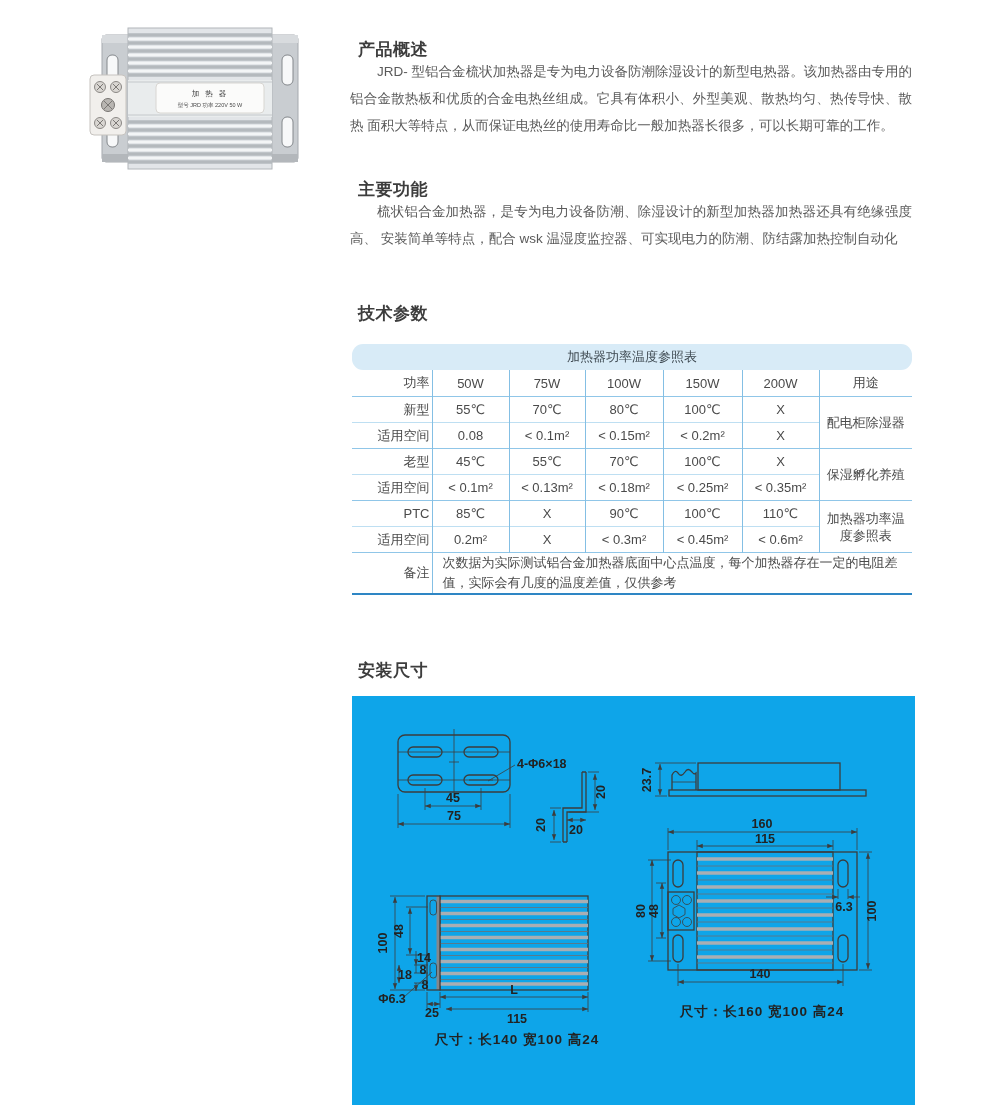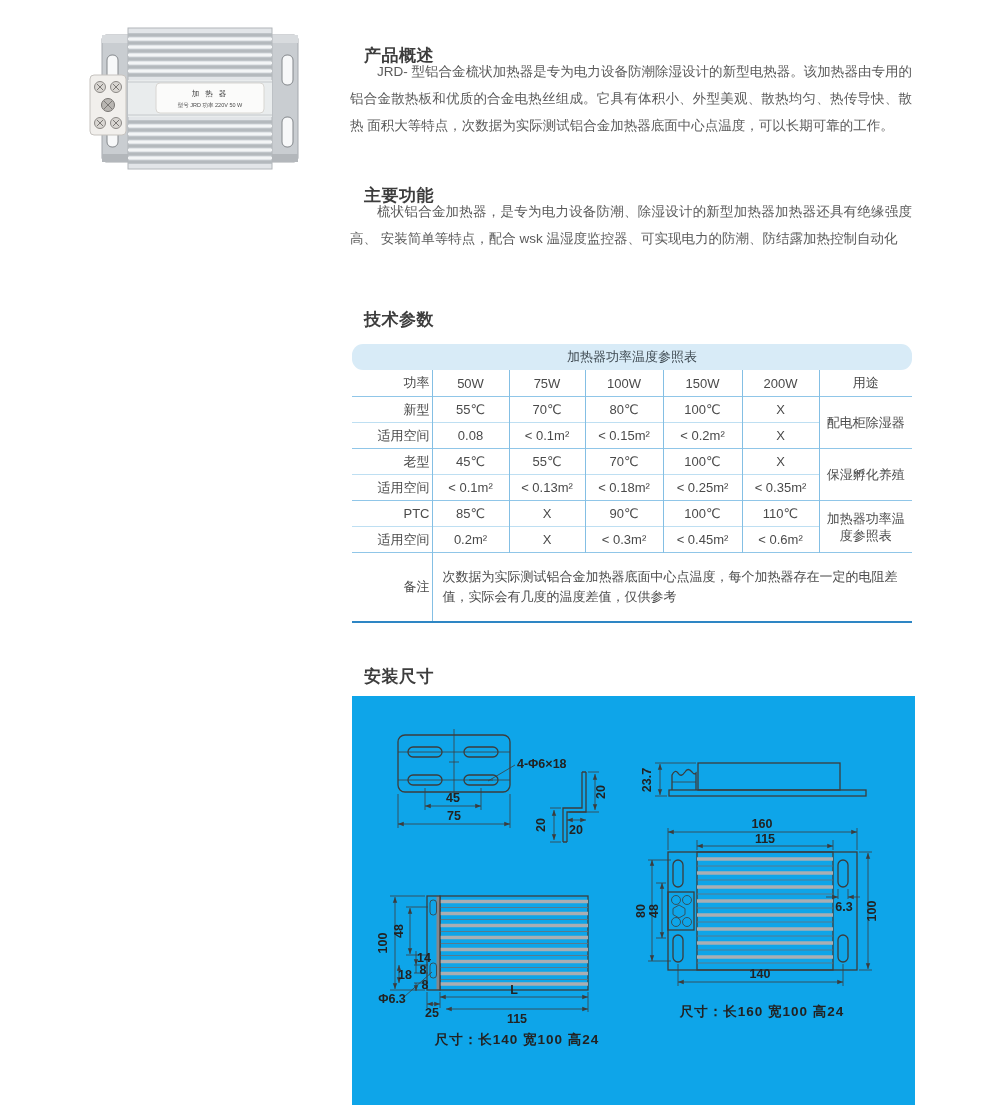--- a/index.html
+++ b/index.html
@@ -4,21 +4,21 @@
 <style>
   html,body{margin:0;padding:0;}
   body{
     width:1000px;height:1105px;background:#ffffff;position:relative;
     font-family:"Liberation Sans","DejaVu Sans",sans-serif;
     -webkit-font-smoothing:antialiased;
   }
   .photo{position:absolute;left:88px;top:25px;}
   .main{position:absolute;left:350px;top:0;width:562px;}
   .sec-title{
-    position:absolute;left:0;margin:14px;font-size:17px;font-weight:bold;color:#3d3d3d;
+    position:absolute;left:0;margin:8px;font-size:17px;font-weight:bold;color:#3d3d3d;
     letter-spacing:.5px;
   }
   #h-overview{top:30px}
   #h-features{top:170px}
   #h-specs{top:294px}
   #h-dims{top:651px}
   .para{
     position:absolute;left:0;width:562px;margin:0;color:#5a5a5a;font-size:13.5px;
     line-height:27px;text-align:justify;text-indent:2em;
   }
@@ -33,21 +33,21 @@
     border-left:1px solid #84bfe4;border-top:1px solid #bedff2;border-radius:11px;}
   table.spec td:first-child{border-left:none;text-align:right;padding-left:12px;}
   table.spec tr.caption-row td{
     background:#d8ebf7;border:none;height:26px;text-align:center;color:#3f4a52;padding-left:2px;
   }
   table.spec tr.header-row td{border-top:none;height:26px;}
   table.spec tr.group td{border-top:1px solid #90c6e8;}
   table.spec td.usage{line-height:17px;}
   table.spec tr.note-row td{border-top:1px solid #90c6e8;}
   table.spec td.note-text{
-    text-align:left;padding:14px 10px;line-height:20px;height:auto;
+    text-align:left;padding:0 10px;line-height:20px;height:auto;
   }
   .panel{
     position:absolute;left:2px;top:696px;width:563px;height:499px;background:#0ea5e9;
   }
   .dim{font-size:12.5px;font-weight:bold;fill:#222;}
   .cap{font-size:13.5px;font-weight:bold;fill:#222;letter-spacing:1px;}
   .thin{stroke:#3c3c3c;stroke-width:.8;fill:none;}
   .outline{stroke:#3c3c3c;stroke-width:1.3;fill:none;}
 </style>
 </head>
@@ -88,21 +88,21 @@
     <circle cx="12" cy="98" r="5.5" fill="#d9d6d2" stroke="#8b8885"></circle>
     <circle cx="28" cy="98" r="5.5" fill="#d9d6d2" stroke="#8b8885"></circle>
     <circle cx="20" cy="80" r="6.5" fill="#b9b6b2" stroke="#777471"></circle>
     <path d="M9 59l6 6M15 59l-6 6M25 59l6 6M31 59l-6 6M9 95l6 6M15 95l-6 6M25 95l6 6M31 95l-6 6M16 76l8 8M24 76l-8 8" stroke="#7b7875" stroke-width="1"></path>
   </g>
 </svg>
 
 <div class="main">
 
   <h2 class="sec-title" id="h-overview">产品概述</h2>
-  <p class="para" id="p-overview">JRD- 型铝合金梳状加热器是专为电力设备防潮除湿设计的新型电热器。该加热器由专用的 铝合金散热板和优质的合金电热丝组成。它具有体积小、外型美观、散热均匀、热传导快、散热 面积大等特点，次数据为实际测试铝合金加热器底面中心点温度，可以长期可靠的工作。</p>
+  <p class="para" id="p-overview">JRD- 型铝合金梳状加热器是专为电力设备防潮除湿设计的新型电热器。该加热器由专用的 铝合金散热板和优质的合金电热丝组成。它具有体积小、外型美观、散热均匀、热传导快、散热 面积大等特点，从而保证电热丝的使用寿命比一般加热器长很多，可以长期可靠的工作。</p>
 
   <h2 class="sec-title" id="h-features">主要功能</h2>
   <p class="para" id="p-features">梳状铝合金加热器，是专为电力设备防潮、除湿设计的新型加热器加热器还具有绝缘强度高、 安装简单等特点，配合 wsk 温湿度监控器、可实现电力的防潮、防结露加热控制自动化</p>
 
   <h2 class="sec-title" id="h-specs">技术参数</h2>
 
   <table class="spec">
     <colgroup>
       <col style="width:80px">
         <col style="width:77px">

